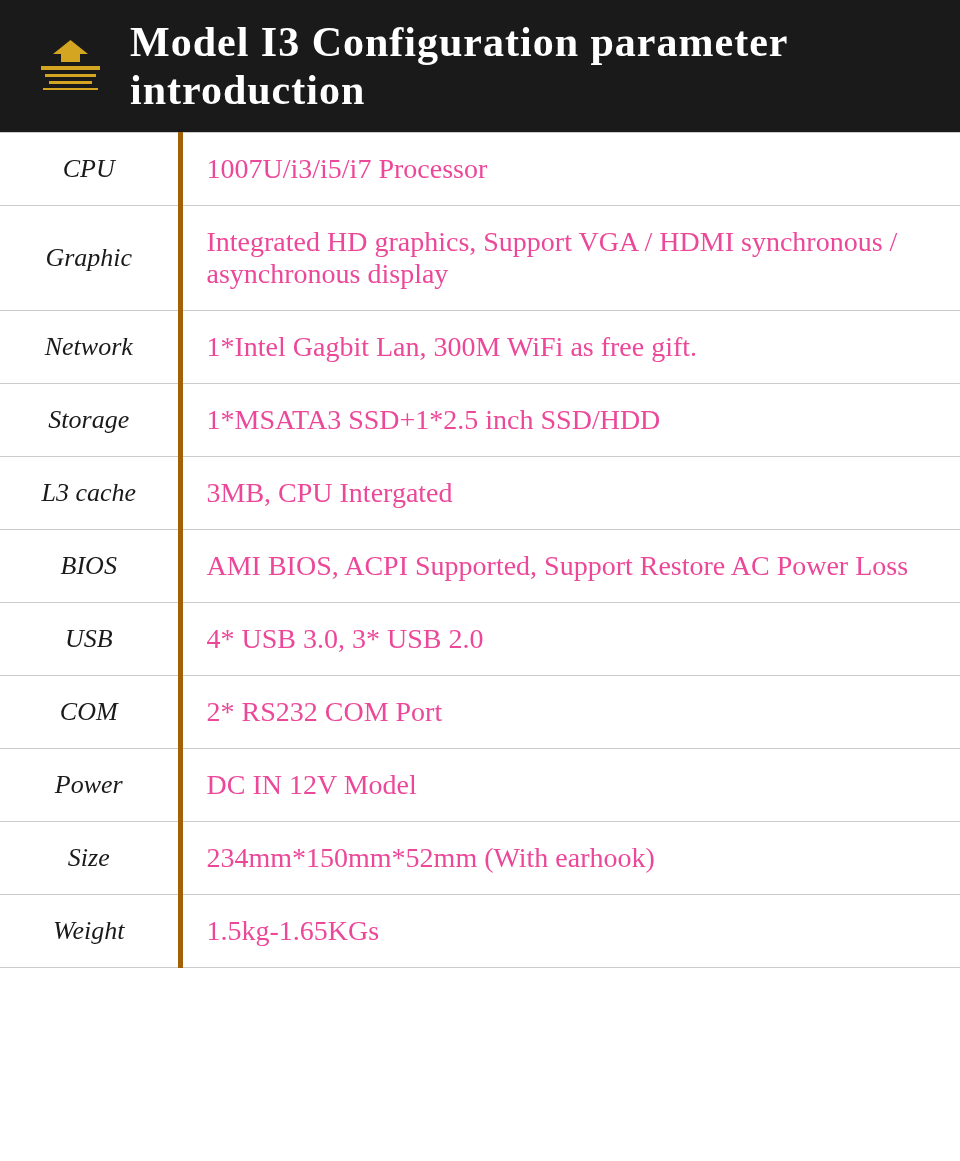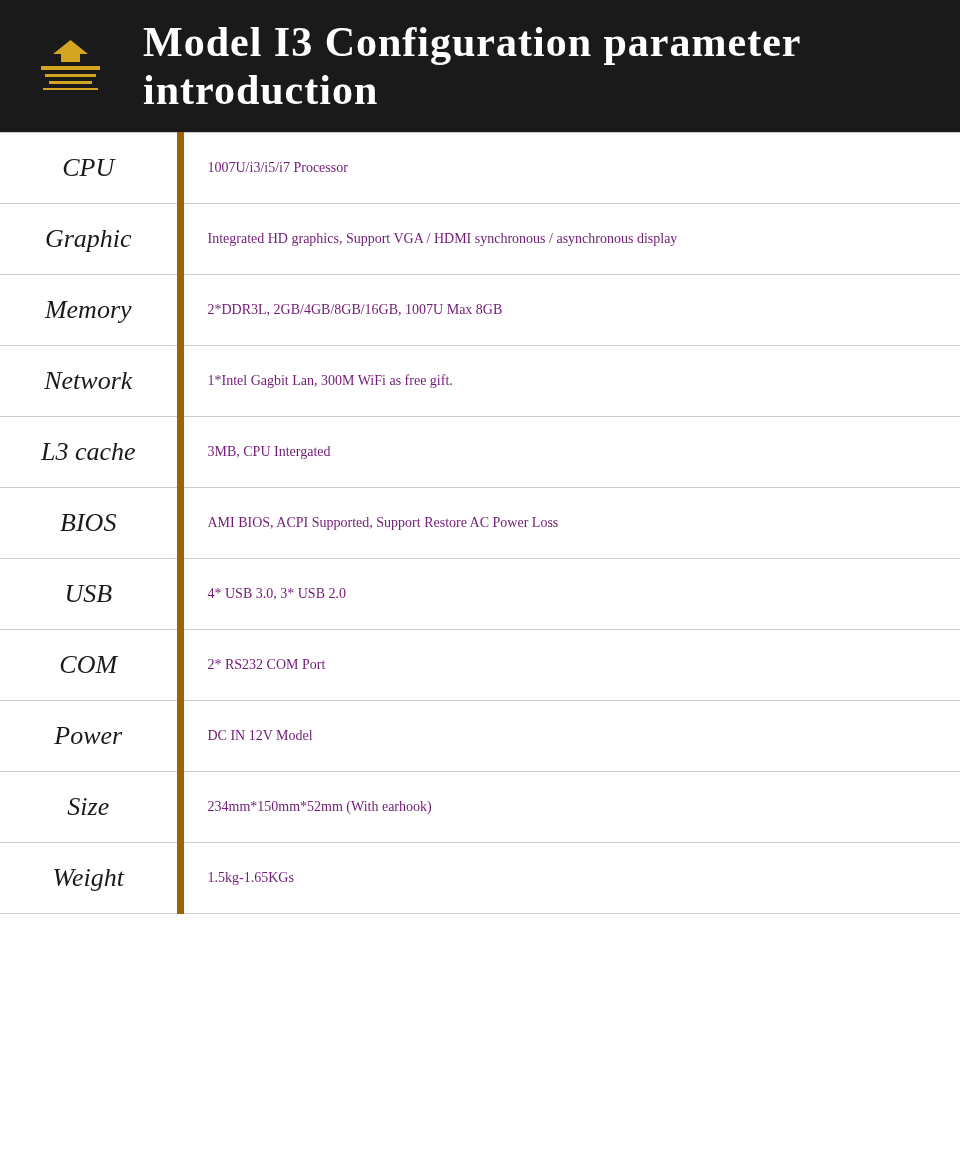--- a/index.html
+++ b/index.html
@@ -13,21 +13,21 @@
       background: #ffffff;
       font-family: Georgia, 'Times New Roman', serif;
     }
 
     .header {
       background: #1a1a1a;
       color: #ffffff;
       display: flex;
       align-items: center;
       padding: 18px 30px;
-      gap: 33px;
+      gap: 20px;
     }
 
     .logo-area {
       display: flex;
       align-items: center;
       justify-content: center;
       width: 80px;
       height: 65px;
       flex-shrink: 0;
     }
@@ -63,26 +63,26 @@
       vertical-align: middle;
     }
 
     .spec-label {
       width: 180px;
       text-align: center;
       font-size: 26px;
       font-style: italic;
       font-family: Georgia, serif;
       color: #1a1a1a;
-      border-right: 7px solid #a16207;
+      border-right: 5px solid #a16207;
     }
 
     .spec-value {
-      font-size: 14px;
-      color: #701a75;
+      font-size: 28px;
+      color: #ec4899;
       font-family: Georgia, serif;
       padding-left: 36px;
     }
   </style>
 </head>
 <body>
 
 <div class="header">
   <div class="logo-area">
 
@@ -105,26 +105,26 @@
   <tbody id="spec-tbody">
       <tr>
         <td class="spec-label">CPU</td>
         <td class="spec-value">1007U/i3/i5/i7 Processor</td>
       </tr>
       <tr>
         <td class="spec-label">Graphic</td>
         <td class="spec-value">Integrated HD graphics, Support VGA / HDMI synchronous / asynchronous display</td>
       </tr>
       <tr>
-        <td class="spec-label">Memory</td>
-        <td class="spec-value">2*DDR3L, 2GB/4GB/8GB/16GB, 1007U Max 8GB</td>
+        <td class="spec-label">Network</td>
+        <td class="spec-value">1*Intel Gagbit Lan, 300M WiFi as free gift.</td>
       </tr>
       <tr>
-        <td class="spec-label">Network</td>
-        <td class="spec-value">1*Intel Gagbit Lan, 300M WiFi as free gift.</td>
+        <td class="spec-label">Storage</td>
+        <td class="spec-value">1*MSATA3 SSD+1*2.5 inch SSD/HDD</td>
       </tr>
       <tr>
         <td class="spec-label">L3 cache</td>
         <td class="spec-value">3MB, CPU Intergated</td>
       </tr>
       <tr>
         <td class="spec-label">BIOS</td>
         <td class="spec-value">AMI BIOS, ACPI Supported, Support Restore AC Power Loss</td>
       </tr>
       <tr>

